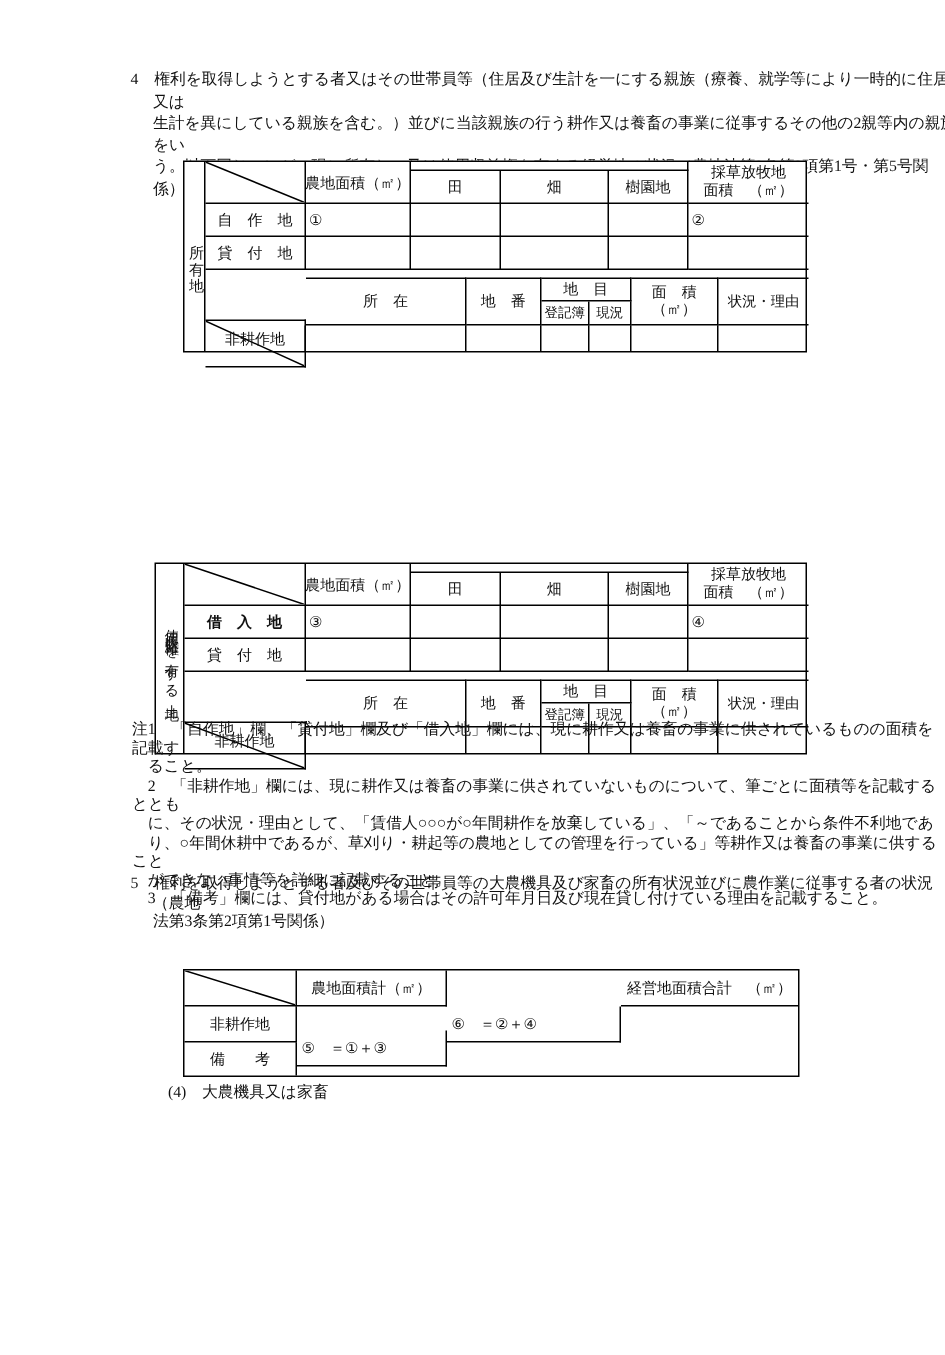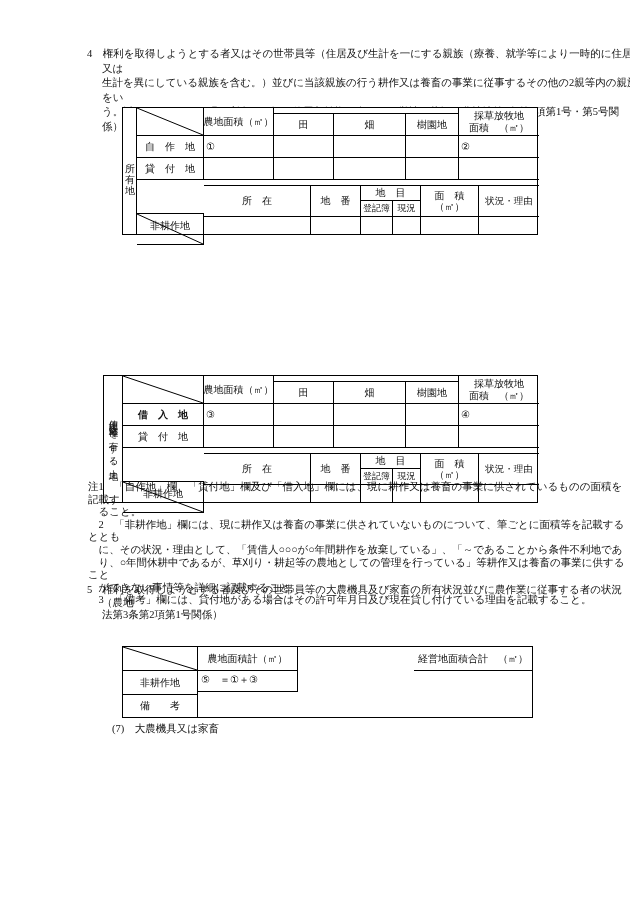--- a/index.html
+++ b/index.html
@@ -156,31 +156,32 @@
 
   <div class="tbl rel" style="left:122px;top:390px;width:411px;height:72px;">
     <div class="c br bb rel" style="left:0;top:0;width:75px;height:24px;">
       <svg class="diag-svg" viewBox="0 0 100 100" preserveAspectRatio="none">
           <line x1="0" y1="0" x2="100" y2="100" stroke="#000" stroke-width="1" vector-effect="non-scaling-stroke"></line>
         </svg>
     </div>
     <div class="c br bb" style="left:75px;top:0;width:100px;height:24px;">農地面積計（㎡）</div>
     <div class="c bb" style="left:291px;top:0;width:118px;height:24px;">経営地面積合計　（㎡）</div>
     <div class="c br bb" style="left:0;top:24px;width:75px;height:24px;">非耕作地</div>
-    <div class="c br bb left" style="left:75px;top:21px;width:100px;height:24px;padding-left:3px;text-align:right;">⑤　＝①＋③</div>
+    <div class="c br bb left" style="left:75px;top:40px;width:100px;height:24px;padding-left:3px;text-align:right;">⑤　＝①＋③</div>
+    <div class="c br bb left" style="left:175px;top:24px;width:116px;height:24px;padding-left:3px;">⑥　＝②＋④</div>
     <div class="c br" style="left:0;top:48px;width:75px;height:22px;">備　　考</div>
     <div class="c" style="left:75px;top:48px;width:334px;height:22px;"></div>
   </div>
 
   <div class="txt notes" style="left:88px;top:481px;width:540px;">注1　「自作地」欄、「貸付地」欄及び「借入地」欄には、現に耕作又は養畜の事業に供されているものの面積を記載す
 　ること。
 　2　「非耕作地」欄には、現に耕作又は養畜の事業に供されていないものについて、筆ごとに面積等を記載するととも
 　に、その状況・理由として、「賃借人○○○が○年間耕作を放棄している」、「～であることから条件不利地であ
 　り、○年間休耕中であるが、草刈り・耕起等の農地としての管理を行っている」等耕作又は養畜の事業に供すること
 　ができない事情等を詳細に記載すること。
 　3　「備考」欄には、貸付地がある場合はその許可年月日及び現在貸し付けている理由を記載すること。</div>
 
   <div class="txt hang notes" style="left:87px;top:584px;width:540px;">5　権利を取得しようとする者及びその世帯員等の大農機具及び家畜の所有状況並びに農作業に従事する者の状況（農地
 法第3条第2項第1号関係）</div>
 
-  <div class="txt" style="left:112px;top:722px;width:300px;">(7)　大農機具又は家畜</div>
+  <div class="txt" style="left:112px;top:722px;width:300px;">(4)　大農機具又は家畜</div>
 
 </div>
 
 </body></html>

